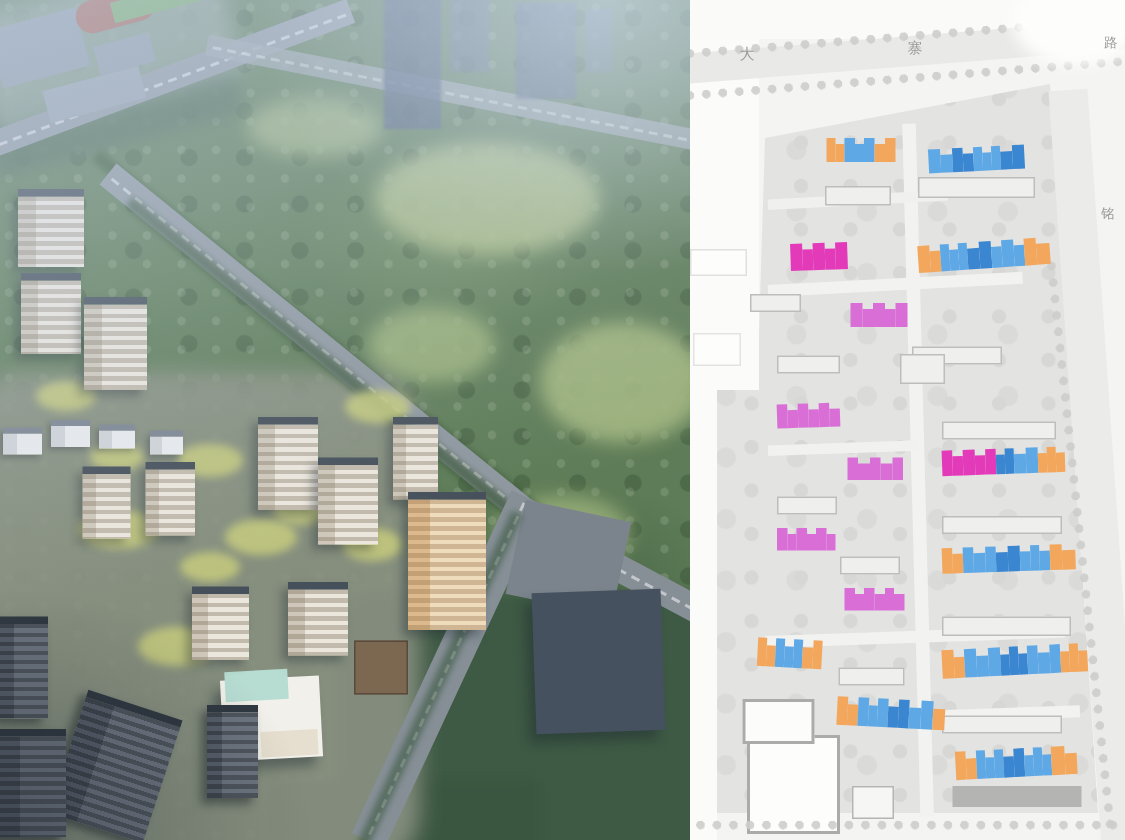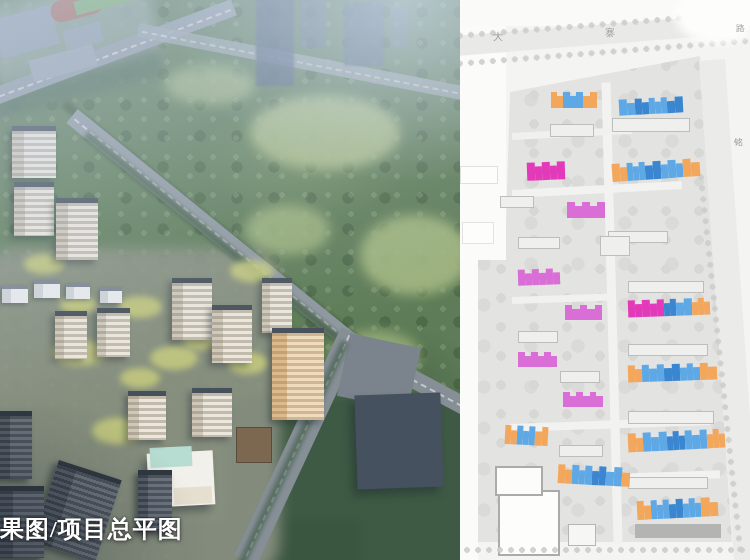--- a/index.html
+++ b/index.html
@@ -119,21 +119,20 @@
       <div class="tw dark" style="position: absolute; left: 44px; top: 468px; width: 66px; height: 86px; transform: rotate(18deg);"></div>
       <div class="tw dark" style="position: absolute; left: 0px; top: 411px; width: 32px; height: 68px;"></div>
       <div class="tw dark" style="position: absolute; left: 0px; top: 486px; width: 44px; height: 72px;"></div>
       <div class="tw low" style="position: absolute; left: 2px; top: 285px; width: 26px; height: 18px;"></div>
       <div class="tw low" style="position: absolute; left: 34px; top: 280px; width: 26px; height: 18px;"></div>
       <div class="tw low" style="position: absolute; left: 66px; top: 283px; width: 24px; height: 16px;"></div>
       <div class="tw low" style="position: absolute; left: 100px; top: 287px; width: 22px; height: 16px;"></div>
       <div class="haze1"></div>
       <div class="haze2"></div>
       <div class="shade-bl"></div>
-      <div class="caption">果图/项目总平图</div>
     </div>
   <div class="panel plan" id="planHost">
     <div class="site"></div>
   <div class="it" style="position: absolute; left: 0px; top: 0px; width: 46px; height: 260px; background: rgb(251, 251, 250);"></div>
       <div class="it" style="position: absolute; left: 0px; top: 260px; width: 18px; height: 300px; background: rgb(251, 251, 250);"></div>
       <div class="it" style="position: absolute; left: 0px; top: 0px; width: 290px; height: 26px; background: rgb(250, 250, 249);"></div>
       <div class="road" style="position: absolute; left: -5px; top: 36px; width: 300px; height: 20px; background: rgb(233, 233, 232); transform: rotate(-4.5deg);"></div>
       <div class="trees" style="position: absolute; left: -5px; top: 32px; width: 300px; transform: rotate(-4.5deg);"></div>
       <div class="trees" style="position: absolute; left: -5px; top: 60px; width: 300px; transform: rotate(-4.5deg);"></div>
       <div class="road" style="position: absolute; left: 252px; top: 47px; width: 505px; height: 26px; background: rgb(235, 235, 234); transform: rotate(86deg);"></div>

